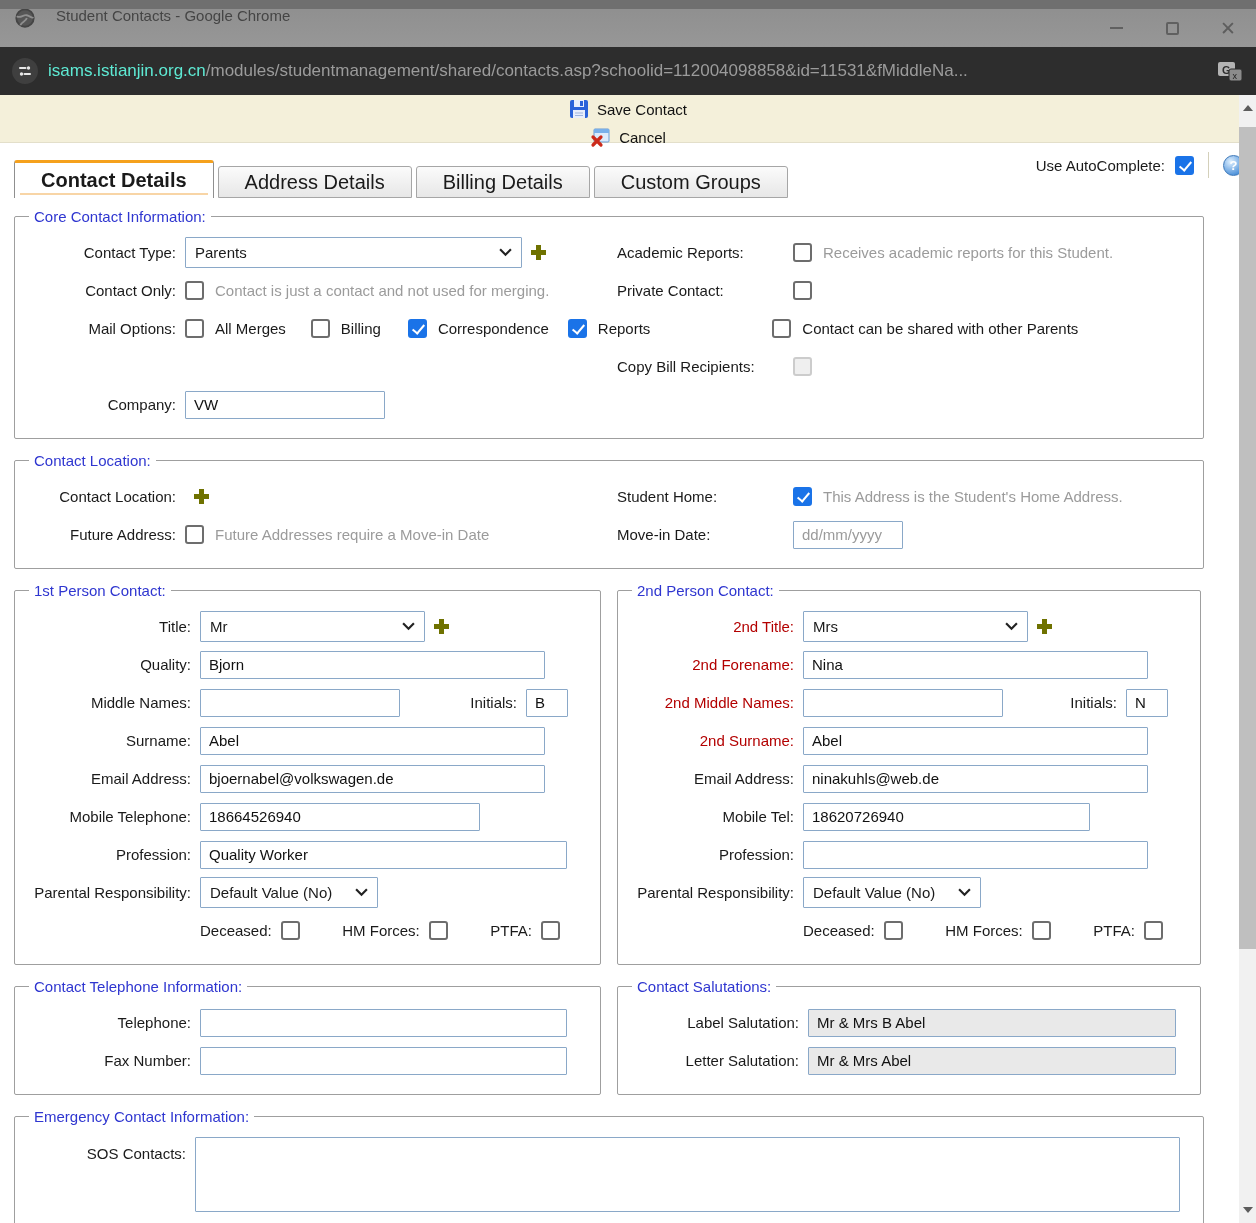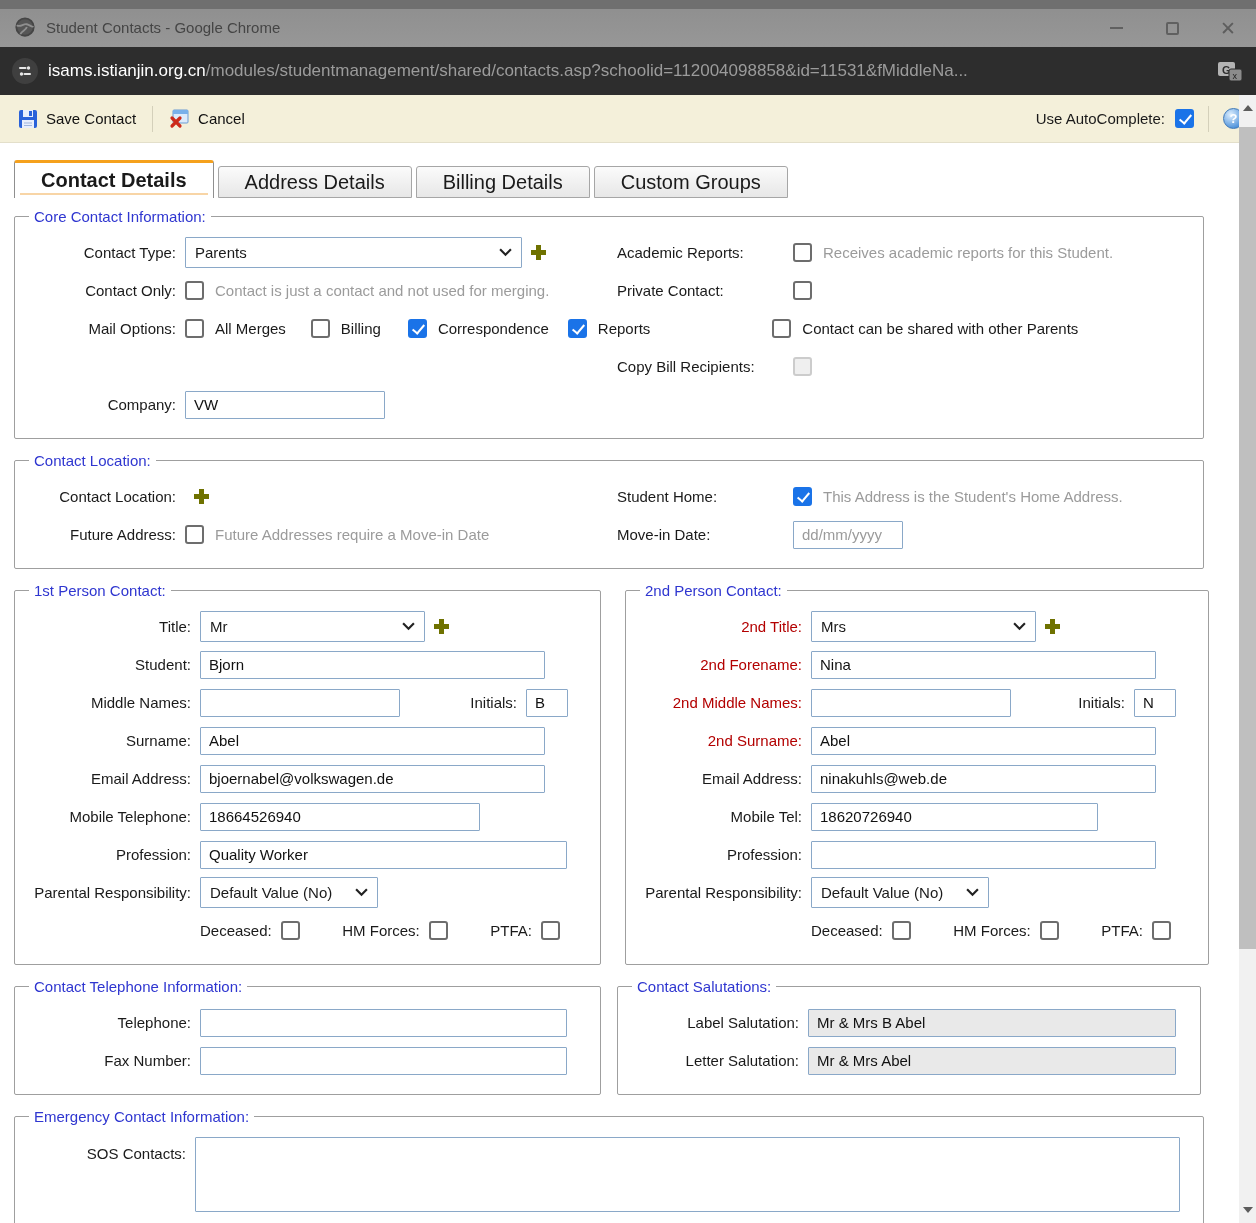--- a/index.html
+++ b/index.html
@@ -1,35 +1,35 @@
 <!DOCTYPE html>
 <html><head>
 <meta charset="utf-8">
 <style>
   * { box-sizing: border-box; margin: 0; padding: 0; }
   html,body { width:1256px; height:1223px; overflow:hidden; }
   body { font-family:"Liberation Sans", sans-serif; background:#fff; position:relative; font-size:15px; color:#1a1a1a; }
 
   
-  .titlebar { height:47px; background:linear-gradient(#8e8e8e,#979797); position:relative; display:flex; align-items:center; padding-left:14px; }
+  .titlebar { height:47px; background:linear-gradient(#8e8e8e,#979797); position:relative; display:flex; padding-left:14px;gap:10px; }
   .titlebar::before { content:""; position:absolute; top:0; left:0; right:0; height:9px; background:#6f6f6f; }
   .titlebar .globe { margin-top:7px; margin-right:10px; }
   .title-text { margin-top:7px; font-size:15px; color:#454545; }
   .win-controls { position:absolute; right:0; top:9px; height:38px; display:flex; align-items:center; }
   .win-btn { width:56px; height:38px; display:flex; align-items:center; justify-content:center; cursor:default; }
   .ic-min { width:13px; border-top:2px solid #606060; display:inline-block; }
   .ic-max { width:13px; height:13px; border:2px solid #606060; border-radius:2px; display:inline-block; }
   .ic-close { font-size:19px; color:#5d5d5d; line-height:1; }
 
   .urlbar { height:48px; background:#2d2d2d; display:flex; align-items:center; padding:0 12px; }
   .url-text { font-size:17px; white-space:nowrap; overflow:hidden; flex:1; margin-left:10px; }
-  .url-domain { color:#ffffff; }
+  .url-domain { color:#5eead4; }
   .url-path { color:#9b9b9b; }
 
-  .toolbar { height:48px; background:#f4f0da; border-bottom:1px solid #e3dfca; display:flex; align-items:center; padding:0 12px; }
+  .toolbar { height:48px; background:#f4f0da; border-bottom:1px solid #e3dfca; display:flex; align-items:center; padding:0 12px;flex-direction:column; }
   .tool-btn { display:flex; align-items:center; gap:8px; cursor:pointer; padding:4px 6px; }
   .tool-btn span { font-size:15px; color:#111; }
   .tdiv { width:1px; height:26px; background:#d4d0ba; margin:0 10px; }
   .tb-right { margin-left:auto; display:flex; align-items:center; }
   .tb-right .lbl { font-size:15px; margin-right:10px; }
   .help { width:21px; height:21px; border-radius:50%; background:radial-gradient(circle at 35% 30%, #dff0ff, #4e92da 75%); border:1px solid #3c77b8; color:#fff; font-weight:bold; font-size:13px; display:flex; align-items:center; justify-content:center; cursor:pointer; }
 
   
   .cb { width:19px; height:19px; border:2px solid #6d6d6d; border-radius:3px; background:#fff; display:inline-block; position:relative; flex:none; cursor:pointer; }
   .cb[data-checked="true"] { background:#1a73e8; border-color:#1a73e8; }
@@ -247,21 +247,21 @@
         <div class="sel" style="width:225px;">
           <span class="sv">Mr</span>
           <svg class="chev" viewBox="0 0 12 8">
               <path d="M1 1l5 5 5-5" stroke="#222" stroke-width="2" fill="none"></path>
             </svg>
         </div>
         <span class="plus"></span>
       </div>
 
       <div class="row">
-        <div class="plab">Student:</div>
+        <div class="plab">Quality:</div>
         <input class="inp" style="width: 345px;" value="Bjorn">
       </div>
 
       <div class="row">
         <div class="plab">Middle Names:</div>
         <input class="inp" style="width: 200px;" value="">
         <span style="margin-left:auto; margin-right:9px;">Initials:</span>
         <input class="inp" style="width: 42px; margin-right: 20px;" value="B">
       </div>
 
@@ -307,21 +307,21 @@
             <span class="cb" data-checked="false"></span>
           </div>
           <div class="cbgroup">
             <span class="t">PTFA:</span>
             <span class="cb" data-checked="false"></span>
           </div>
         </div>
       </div>
     </fieldset>
 
-    <fieldset style="width:584px; margin-left:8px;">
+    <fieldset style="width:584px; margin-left:0;">
       <legend>2nd Person Contact:</legend>
 
       <div class="row">
         <div class="plab red">2nd Title:</div>
         <div class="sel" style="width:225px;">
           <span class="sv">Mrs</span>
           <svg class="chev" viewBox="0 0 12 8">
               <path d="M1 1l5 5 5-5" stroke="#222" stroke-width="2" fill="none"></path>
             </svg>
         </div>

